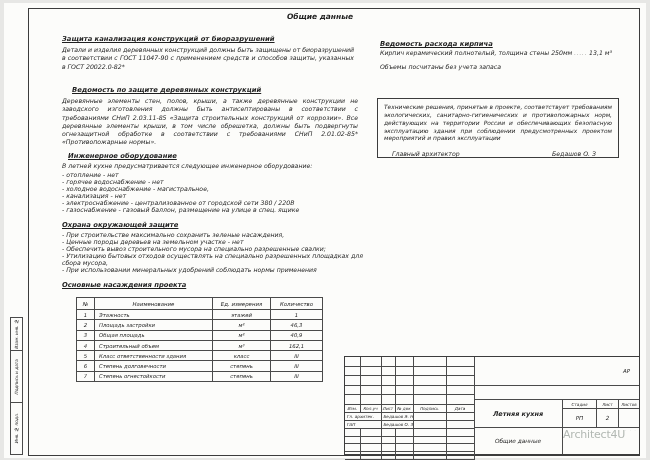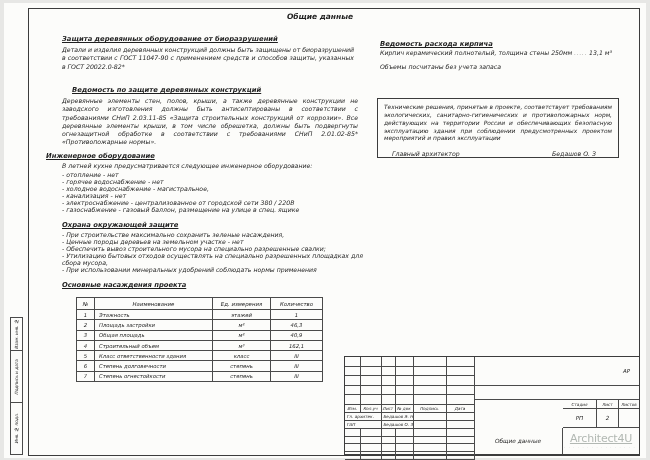--- a/index.html
+++ b/index.html
@@ -52,39 +52,39 @@
   .proj{left:129px;top:43px;width:89px;height:28px;border-right:1px solid #4a4a4a;border-bottom:1px solid #4a4a4a;box-sizing:border-box;
         display:flex;align-items:center;justify-content:center;font-weight:bold;font-style:italic;font-size:6.5px;}
   .stg{left:218px;top:43px;right:0;height:28px;border-bottom:1px solid #4a4a4a;box-sizing:border-box;
        display:grid;grid-template-columns:34px 22px 1fr;grid-template-rows:9px 1fr;font-style:italic;}
   .stg div{border-right:1px solid #4a4a4a;display:flex;align-items:center;justify-content:center;box-sizing:border-box;}
   .stg div:nth-child(3n){border-right:none;}
   .stg .hl{border-bottom:1px solid #4a4a4a;font-size:4.2px;}
   .stg .vl{font-size:5.6px;}
   .dtc{left:129px;top:71px;width:89px;bottom:0;border-right:1px solid #4a4a4a;box-sizing:border-box;
        display:flex;align-items:center;justify-content:center;font-style:italic;font-size:5.8px;}
-  .logo{left:218px;top:71px;right:0;bottom:0;display:flex;flex-direction:column;align-items:center;justify-content:center;color:#b2b8b3;text-decoration:underline;}
+  .logo{left:218px;top:71px;right:0;bottom:0;display:flex;flex-direction:row;align-items:flex-start;justify-content:center;color:#b2b8b3;}
   .logo .lg{font-size:11px;letter-spacing:-0.2px;}
   .logo .ls{font-size:3.5px;letter-spacing:1.2px;color:#c4c9c5;margin-top:1px;white-space:nowrap;overflow:hidden;max-width:74px;}
 </style>
 </head>
 <body>
 
 <div class="abs paper"></div>
 <div class="abs frame"></div>
 
 <div class="abs title">Общие данные</div>
 
-<div class="abs h" style="left:62px;top:35px;">Защита деревянных оборудование от биоразрушений</div>
+<div class="abs h" style="left:62px;top:35px;">Защита канализация конструкций от биоразрушений</div>
 <div class="abs bd" style="left:62px;top:46px;width:292px;">Детали и изделия деревянных конструкций должны быть защищены от биоразрушений в соответствии с ГОСТ 11047-90 с применением средств и способов защиты, указанных в ГОСТ 20022.0-82*</div>
 
 <div class="abs h" style="left:72px;top:86px;">Ведомость по защите деревянных конструкций</div>
 <div class="abs bd" style="left:62px;top:97px;width:296px;">Деревянные элементы стен, полов, крыши, а также деревянные конструкции не заводского изготовления должны быть антисептированы в соответствии с требованиями СНиП 2.03.11-85 «Защита строительных конструкций от коррозии». Все деревянные элементы крыши, в том числе обрешетка, должны быть подвергнуты огнезащитной обработке в соответствии с требованиями СНиП 2.01.02-85* «Противопожарные нормы».</div>
 
-<div class="abs h" style="left:46px;top:152px;text-align:center;">Инженерное оборудование</div>
+<div class="abs h" style="left:68px;top:152px;text-align:center;">Инженерное оборудование</div>
 <div class="abs ln" style="left:62px;top:162px;">В летней кухне предусматривается следующее инженерное оборудование:</div>
 <div class="abs" style="left:62px;top:171px;width:302px;">
   <div class="ln">- отопление - нет</div>
   <div class="ln">- горячее водоснабжение  - нет</div>
   <div class="ln">- холодное водоснабжение  - магистральное,</div>
   <div class="ln">- канализация - нет</div>
   <div class="ln">- электроснабжение - централизованное от городской сети 380 / 220В</div>
   <div class="ln">- газоснабжение - газовый баллон, размещение на улице в спец. ящике</div>
 </div>
 
@@ -296,20 +296,21 @@
           <td></td>
           <td></td>
         </tr>
   </tbody>
     </table>
 
   <div class="abs arc">
     <span>АР</span>
   </div>
   <div class="abs band"></div>
+  <div class="abs proj">Летняя кухня</div>
   <div class="abs stg">
     <div class="hl">Стадия</div>
     <div class="hl">Лист</div>
     <div class="hl">Листов</div>
     <div class="vl">РП</div>
     <div class="vl">2</div>
     <div class="vl"></div>
   </div>
   <div class="abs dtc">Общие данные</div>
   <div class="abs logo">

